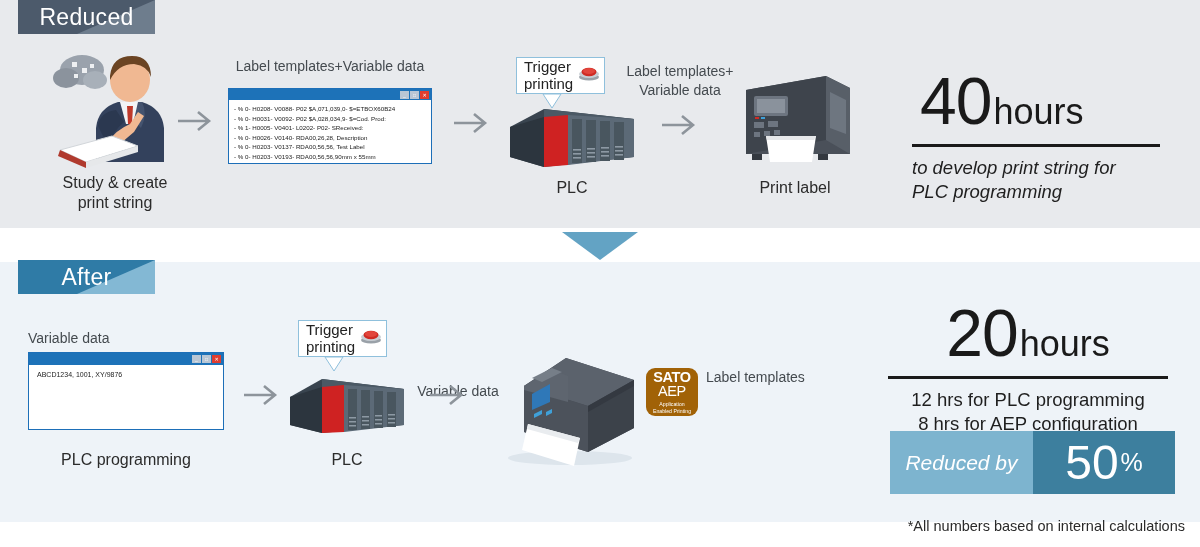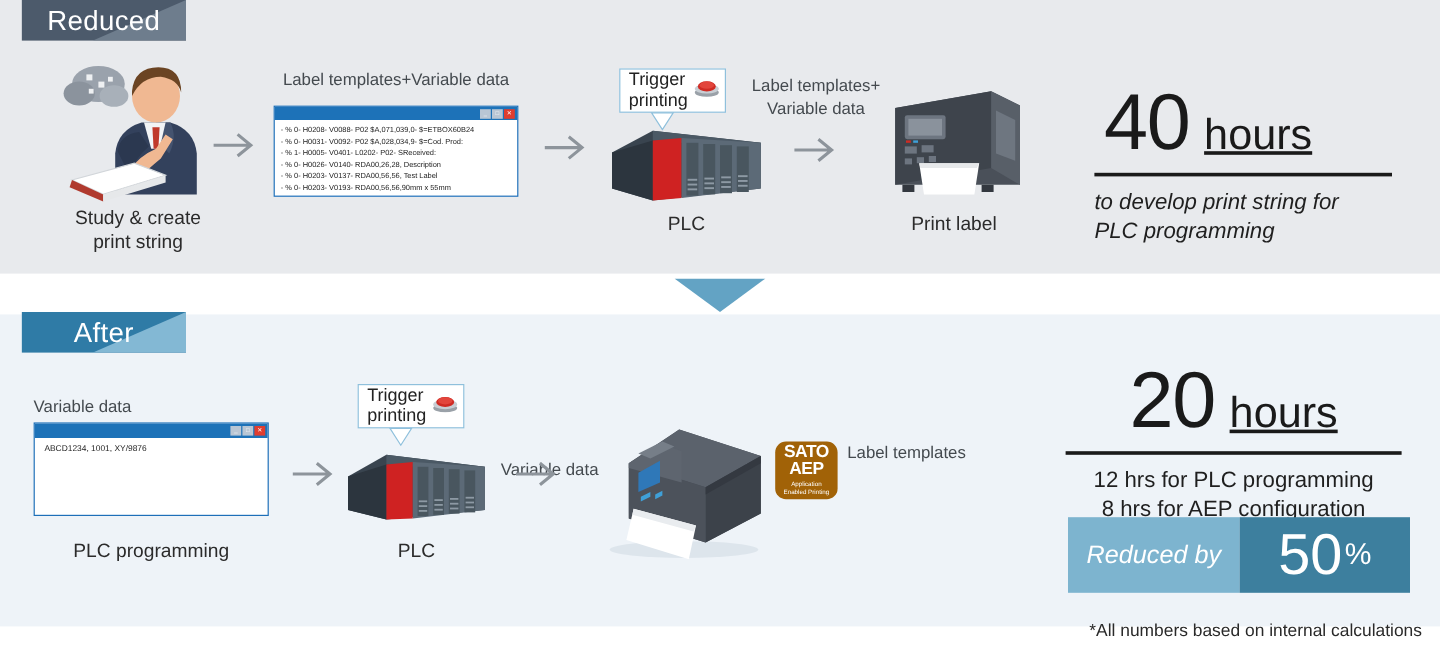--- a/index.html
+++ b/index.html
@@ -113,28 +113,28 @@
 
   
   #aep-badge {
     position: absolute; left: 646px; top: 368px;
     width: 52px; height: 48px; border-radius: 9px;
     background: #a16207; color: #ffffff;
     display: flex; flex-direction: column; align-items: center;
     justify-content: center; line-height: 1;
   }
   #aep-badge .aep-l1 { font-size: 14.5px; font-weight: bold; letter-spacing: -.4px; }
-  #aep-badge .aep-l2 { font-size: 14.5px; font-weight: bold; letter-spacing: -.4px; }
+  #aep-badge .aep-l2 { font-size: 14.5px; font-weight: normal; letter-spacing: -.4px; }
   #aep-badge .aep-sub { font-size: 5.2px; margin-top: 2.5px; text-align: center; line-height: 1.25; }
 
   
   .result-block { position: absolute; }
   .result-head { display: flex; align-items: baseline; justify-content: center; }
   .result-number { font-size: 66px; color: #1a1a1a; letter-spacing: -1px; line-height: 1; }
-  .result-unit { font-size: 36px; color: #1a1a1a; margin-left: 12px; line-height: 1; text-decoration: underline; }
+  .result-unit { font-size: 36px; color: #1a1a1a; margin-left: 2px; line-height: 1; }
   .result-rule { height: 2.5px; background: #1a1a1a; margin-top: 10px; }
   .result-lines { margin-top: 9px; font-size: 18.5px; color: #1f1f1f; line-height: 1.32; }
 
   #result-before { left: 912px; top: 68px; width: 248px; }
   #result-before .result-head { justify-content: flex-start; padding-left: 8px; }
   #result-before .result-lines { text-align: left; font-style: italic; }
 
   #result-after { left: 888px; top: 300px; width: 280px; }
   #result-after .result-lines { text-align: center; }
 

